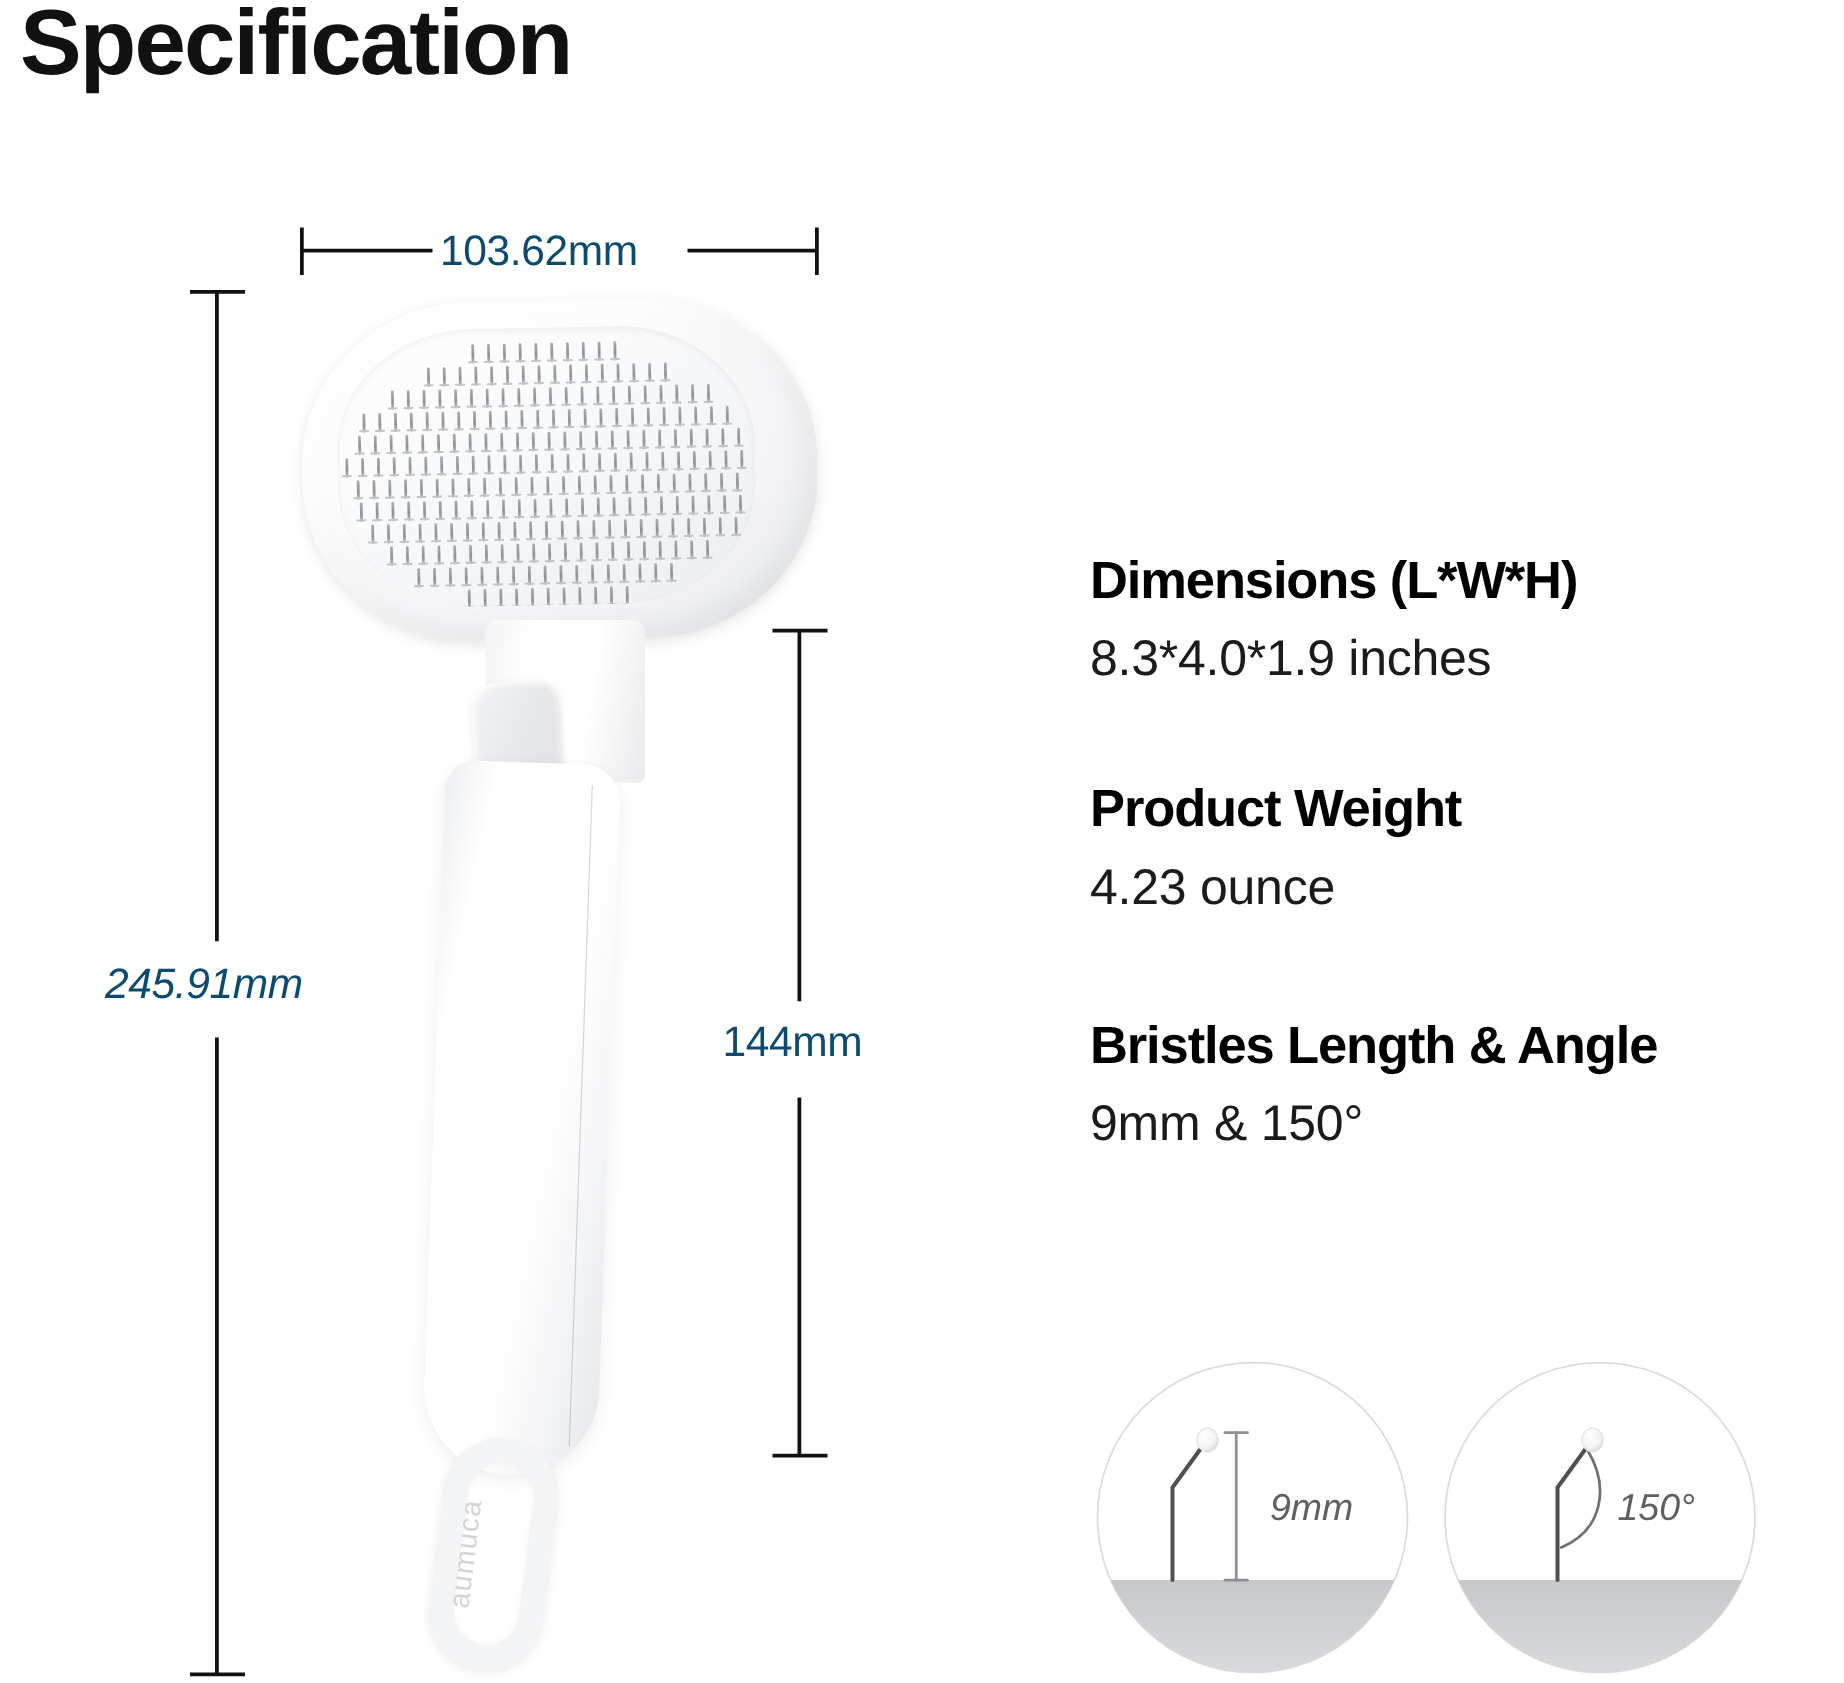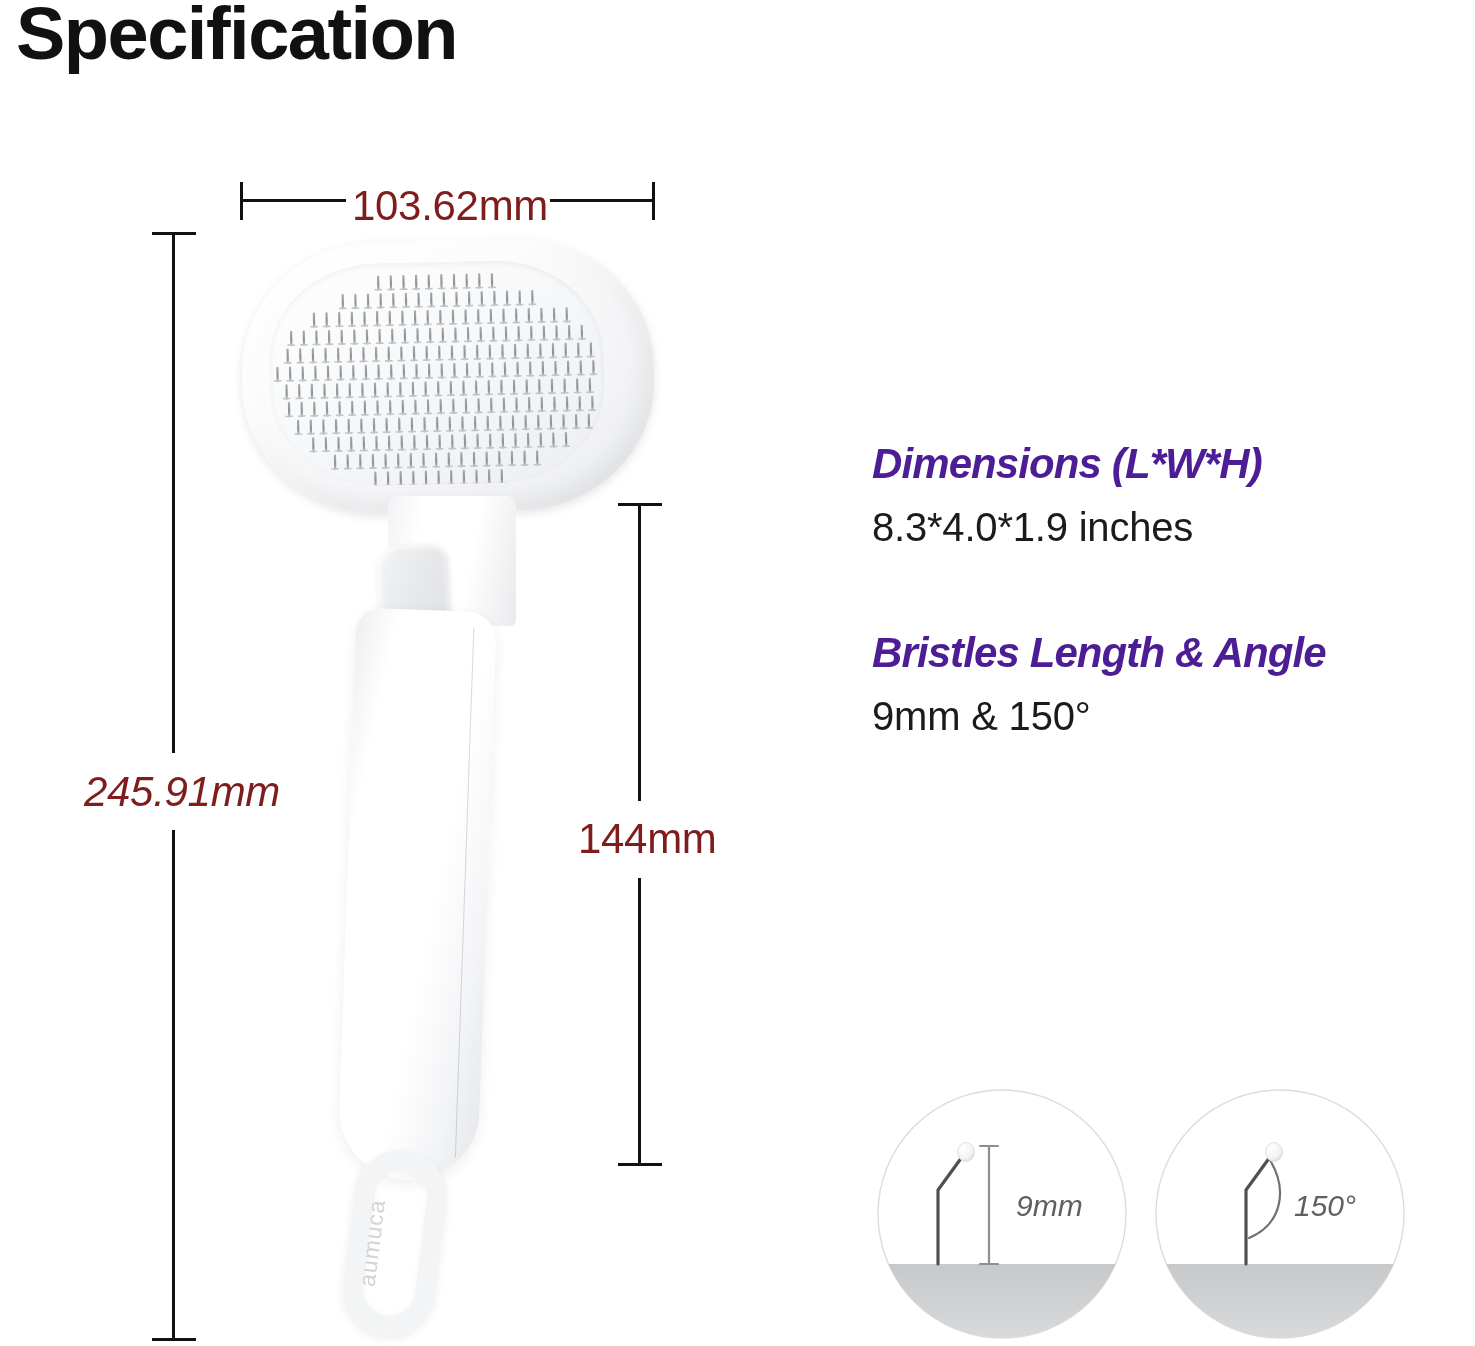--- a/index.html
+++ b/index.html
@@ -48,22 +48,22 @@
     height: 3px;
     background: #111111;
   }
   .dim-tick-v {
     position: absolute;
     width: 3px;
     background: #111111;
   }
   .dim-label {
     position: absolute;
-    font-size: 42px;
-    color: #7f1d1d;
+    font-size: 34px;
+    color: #0c4a6e;
     white-space: nowrap;
     letter-spacing: -0.3px;
   }
 
   
   #w-tick-left  { left: 240px; top: 182px; height: 38px; }
   #w-tick-right { left: 652px; top: 182px; height: 38px; }
   #w-line-left  { left: 241px; top: 199px; width: 105px; }
   #w-line-right { left: 550px; top: 199px; width: 103px; }
   #w-label      { left: 352px; top: 182px; }
@@ -211,25 +211,24 @@
   #spec-column {
     position: absolute;
     left: 872px;
     top: 440px;
     width: 600px;
   }
   .spec-block { margin-bottom: 60px; }
   .spec-title {
     font-size: 42px;
     font-weight: bold;
-    color: #4c1d95;
+    color: #000000;
     letter-spacing: -0.9px;
     line-height: 1.12;
     white-space: nowrap;
-    font-style: italic;
   }
   .spec-value {
     font-size: 40px;
     color: #1b1b1b;
     letter-spacing: -0.2px;
     margin-top: 16px;
     line-height: 1.2;
   }
 
   
@@ -799,20 +798,24 @@
     <div class="dim-label" id="s-label">144mm</div>
   </div>
 
   <div id="spec-column">
 
     <div class="spec-block">
       <div class="spec-title">Dimensions (L*W*H)</div>
       <div class="spec-value">8.3*4.0*1.9 inches</div>
     </div>
 
+    <div class="spec-block" style="margin-top:72px;">
+      <div class="spec-title">Product Weight</div>
+      <div class="spec-value">4.23 ounce</div>
+    </div>
 
     <div class="spec-block" style="margin-top:78px;">
       <div class="spec-title">Bristles Length &amp; Angle</div>
       <div class="spec-value">9mm &amp; 150°</div>
     </div>
   </div>
 
   <div id="bristle-figures">
 
     <div class="bristle-figure">

